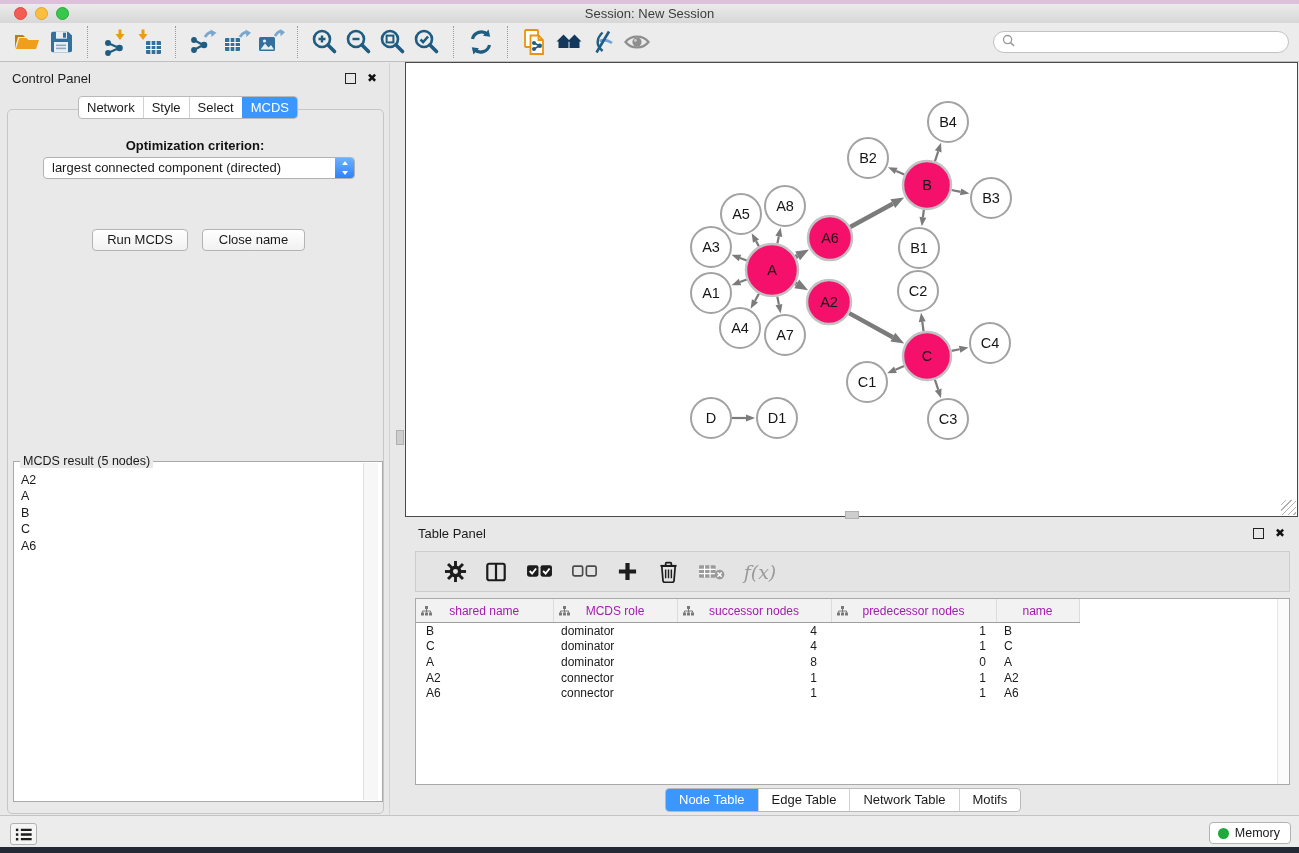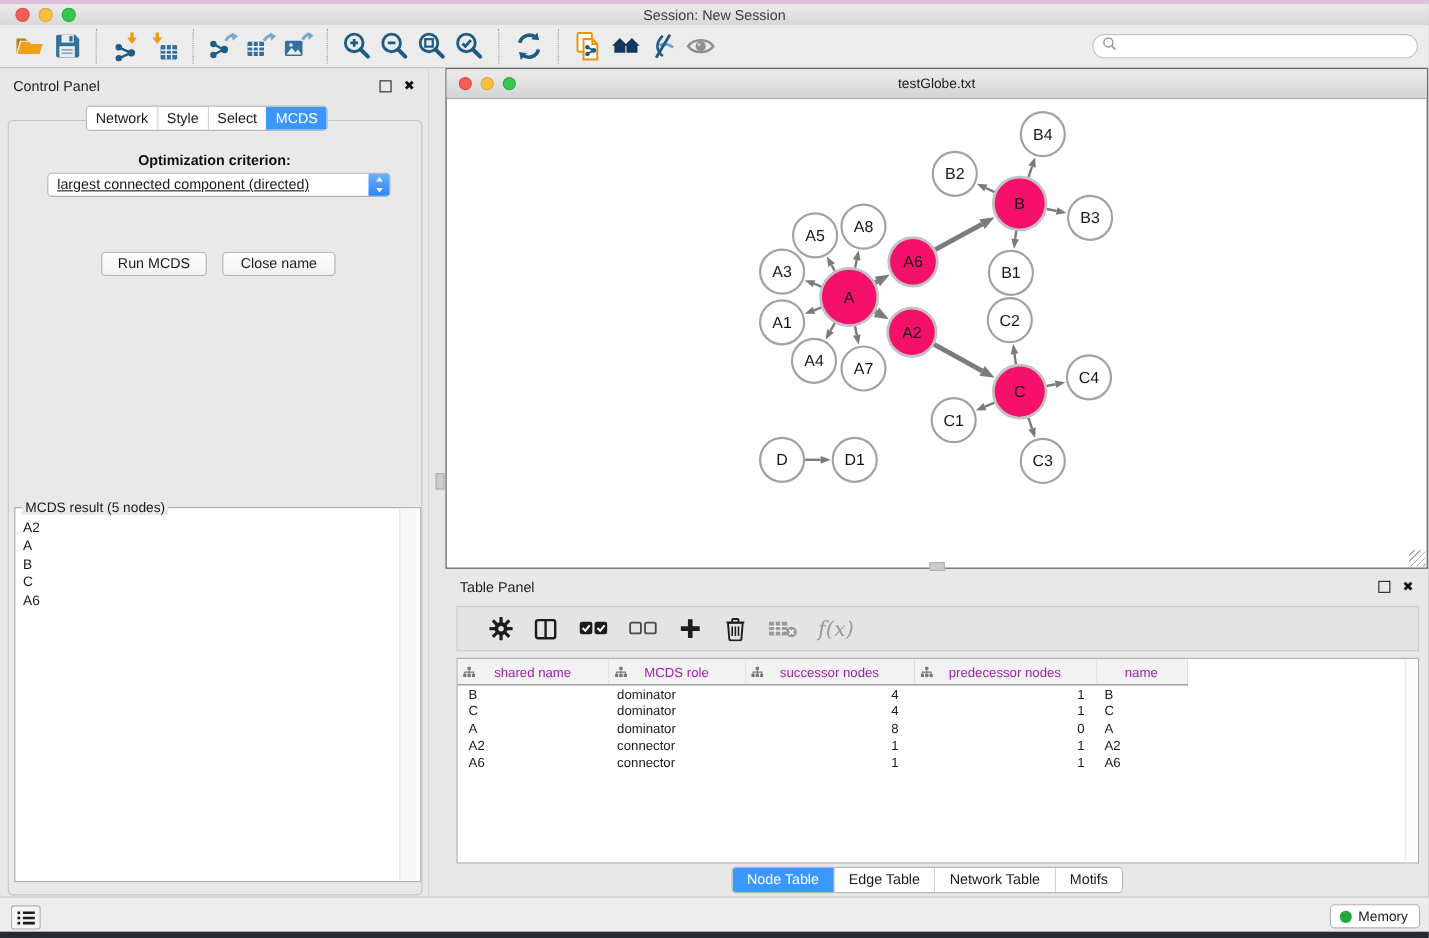--- a/index.html
+++ b/index.html
@@ -35,21 +35,21 @@
   .cp-card{position:absolute;left:7px;top:46px;width:375px;height:703px;background:#e9e9e9;
            border:1px solid #c6c6c6;border-radius:5px;}
   .seg-tabs{display:flex;border:1px solid #b9b9b9;border-radius:4px;overflow:hidden;background:#fff;
             height:21px;line-height:21px;font-size:13px;position:absolute;}
   .cp-tabs{left:78px;top:33px;}
   .seg-tab{padding:0 8px;border-left:1px solid #d2d2d2;cursor:default;white-space:nowrap;}
   .seg-tab:first-child{border-left:none;}
   .seg-tab.active{background:#3b97fd;color:#fff;border-left-color:#3b97fd;}
   .opt-label{position:absolute;left:0;top:75px;width:390px;text-align:center;font-size:13px;font-weight:bold;color:#111;}
   .dropdown{position:absolute;left:43px;top:94px;width:312px;height:22px;background:#fff;
-            border:1px solid #b2b2b2;border-radius:4px;display:flex;box-sizing:border-box;text-decoration:underline;}
+            border:1px solid #b2b2b2;border-radius:4px;display:flex;box-sizing:border-box;}
   .dropdown-text{flex:1;font-size:13px;line-height:20px;padding:0 8px;white-space:nowrap;overflow:hidden;}
   .stepper{width:19px;background:linear-gradient(#6cb0fe,#2c84f8);border-radius:0 3px 3px 0;position:relative;}
   .stepper i{position:absolute;left:50%;transform:translateX(-50%);width:0;height:0;border:3.5px solid transparent;}
   .stepper .up{top:3px;border-top:none;border-bottom:4px solid #fff;}
   .stepper .down{bottom:3px;border-bottom:none;border-top:4px solid #fff;}
   .cp-btn{position:absolute;top:128px;height:22px;background:linear-gradient(#ffffff,#f1f1f1);
           border:1px solid #b4b4b4;border-radius:4px;font-size:13px;text-align:center;line-height:20px;box-sizing:border-box;margin-top:38px;}
   .btn-run{left:92px;width:96px;}
   .btn-close{left:202px;width:103px;}
   .mcds-box{position:absolute;left:13px;top:398px;width:368px;height:339px;border:1px solid #a9a9a9;background:#fff;}
@@ -296,28 +296,20 @@
           <div>A</div>
           <div>B</div>
           <div>C</div>
           <div>A6</div>
         </div>
       <div class="mcds-track"></div>
     </div>
   </div>
 
   <div class="net-win">
-    <div class="net-titlebar">
-      <div class="net-lights">
-        <span class="light red"></span>
-        <span class="light yellow"></span>
-        <span class="light green"></span>
-      </div>
-      <div class="net-title">testGlobe.txt</div>
-    </div>
     <div class="net-canvas">
       <svg id="graph-svg" width="891" height="426" viewBox="0 0 891 426">
           <g>
             <line x1="352.92347115854625" y1="156.37788338318032" x2="350.01379237352097" y2="151.1216894489411" stroke="#7b7b7b" stroke-width="2.2"></line>
             <polygon points="345.65494942636974,143.2476505766679 353.0759186016272,149.4265838583823 346.9516661454147,152.81679503949994" fill="#7b7b7b"></polygon>
           </g>
           <g>
             <line x1="371.37461795583283" y1="153.54034237128457" x2="372.8291423470068" y2="146.37960690704367" stroke="#7b7b7b" stroke-width="2.2"></line>
             <polygon points="374.6206816656177,137.55972103080518 376.25909796554396,147.07631664205903 369.3991867284696,145.6828971720283" fill="#7b7b7b"></polygon>
           </g>

